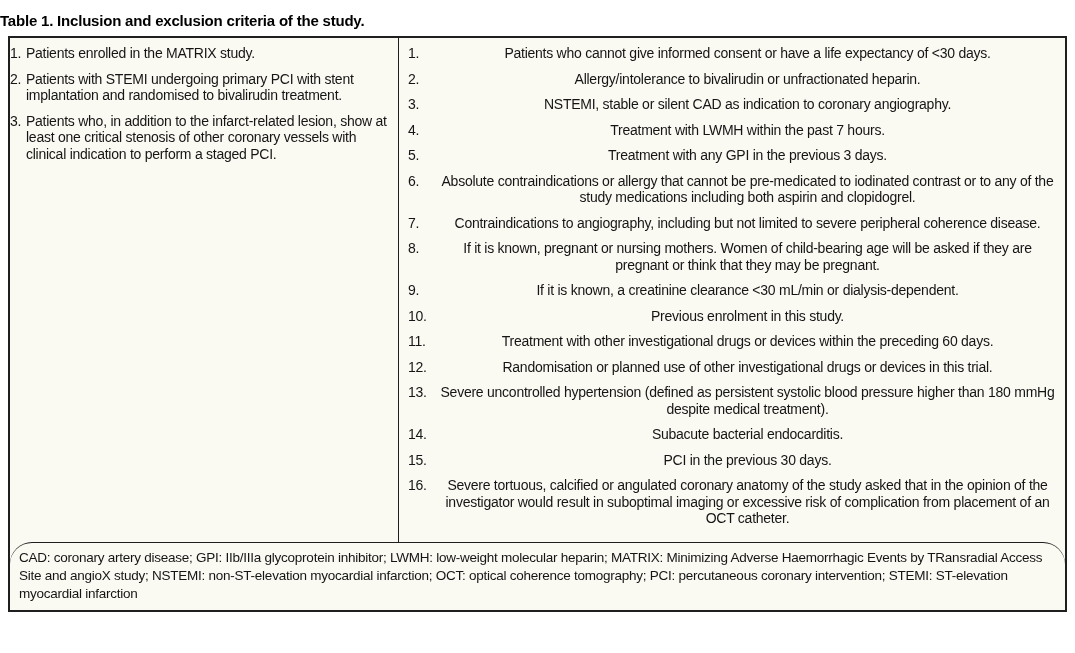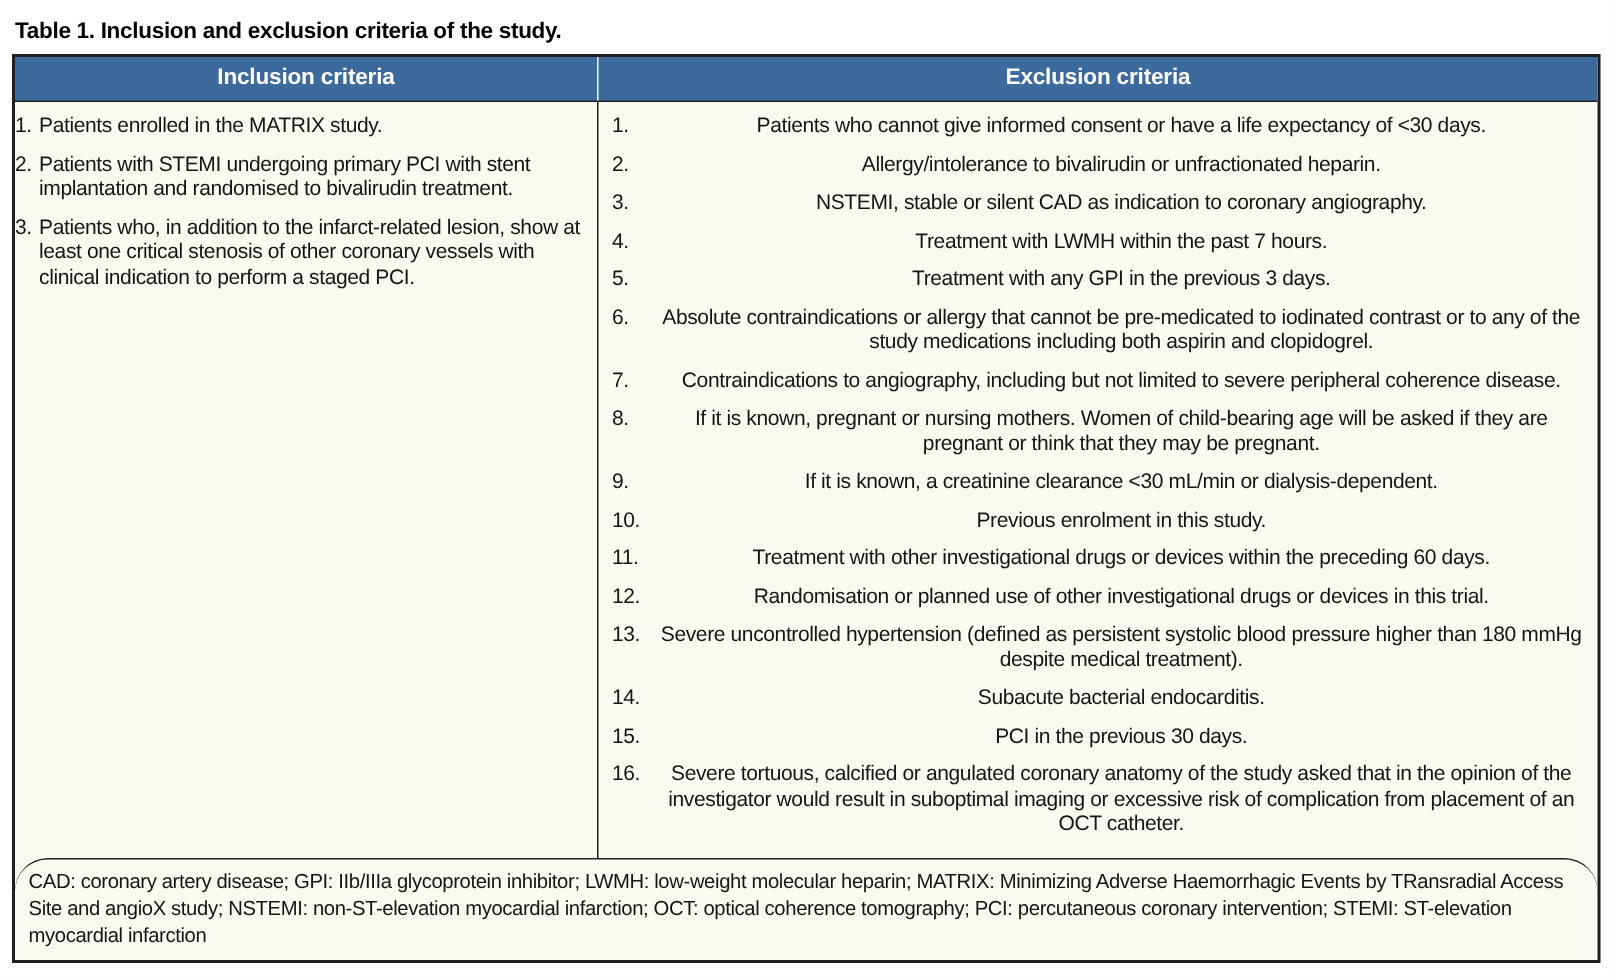--- a/index.html
+++ b/index.html
@@ -14,21 +14,21 @@
   }
   .page {
     width: 1075px;
     height: 653px;
     position: relative;
   }
   .table-title {
     font-size: 15px;
     font-weight: bold;
     letter-spacing: -0.2px;
-    padding: 12px 10px 7px 10px;
+    padding: 12px 10px 7px 0;
     color: #000000;
   }
   .criteria-table {
     margin: 0 8px;
     border: 2px solid #1f1f1f;
     background: #faf9f2;
   }
   .header-row {
     display: flex;
     background: #3c6a9c;
@@ -92,24 +92,20 @@
 </style>
 </head>
 <body>
 
 <div class="page">
 
   <div class="table-title">Table 1. Inclusion and exclusion criteria of the study.</div>
 
   <div class="criteria-table">
 
-    <div class="header-row">
-      <div class="header-cell inclusion-header">Inclusion criteria</div>
-      <div class="header-cell exclusion-header">Exclusion criteria</div>
-    </div>
 
     <div class="body-row">
 
       <div class="body-cell inclusion-cell">
         <ol class="crit-list inc-list">
           <li>Patients enrolled in the MATRIX study.</li>
           <li>Patients with STEMI undergoing primary PCI with stent implantation and randomised to bivalirudin treatment.</li>
           <li>Patients who, in addition to the infarct-related lesion, show at least one critical stenosis of other coronary vessels with clinical indication to perform a staged PCI.</li>
         </ol>
       </div>

